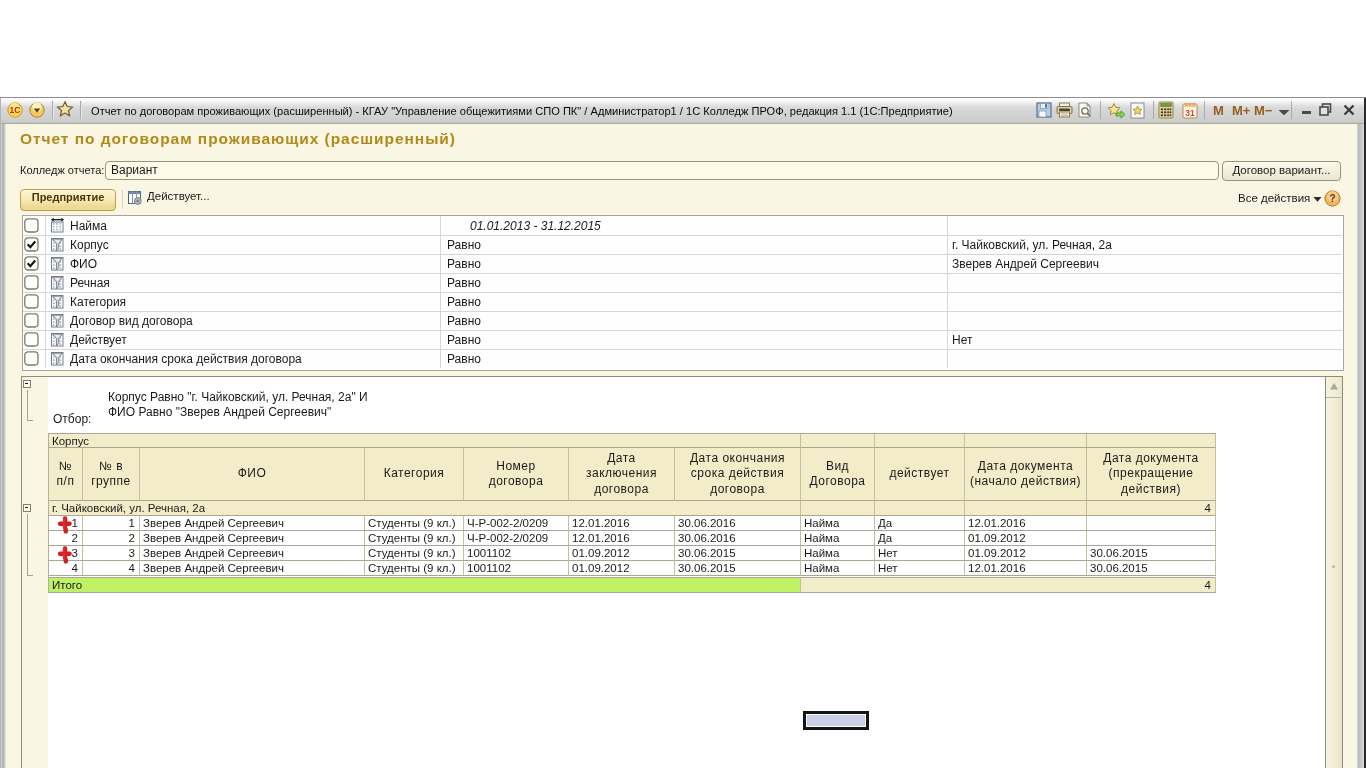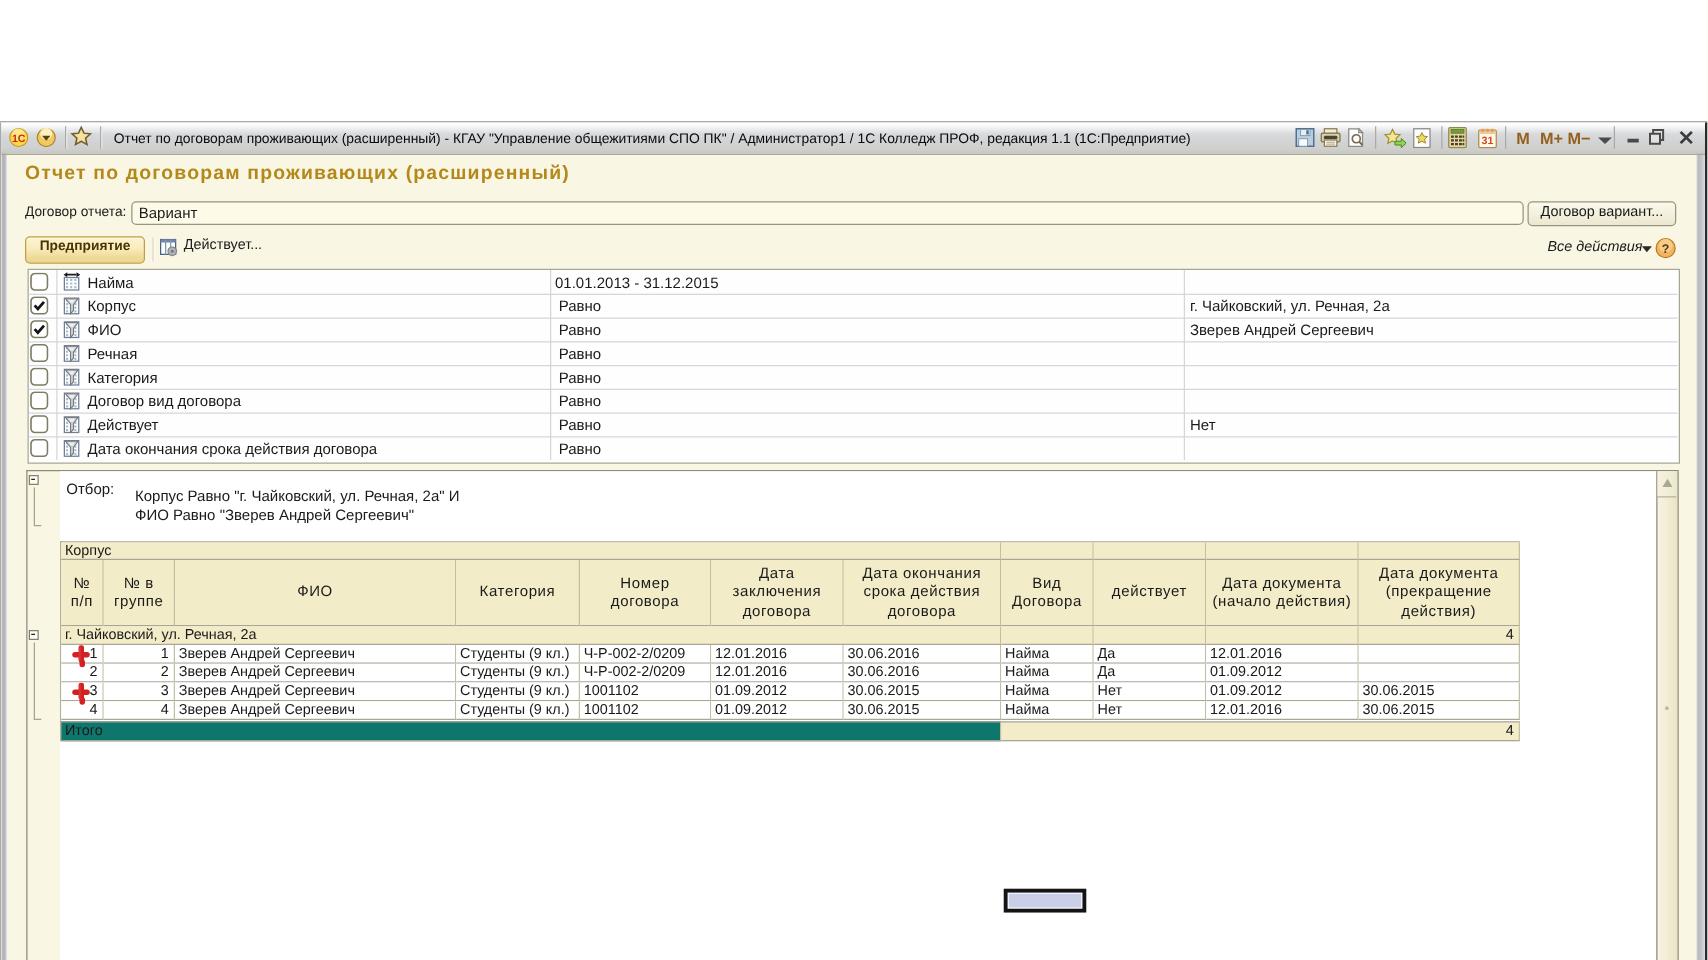--- a/index.html
+++ b/index.html
@@ -112,40 +112,40 @@
   <rect x="3.5" y="1" width="8" height="8" fill="none" stroke="#4a4a4a" stroke-width="1.6"></rect>
   <rect x="1" y="4" width="8" height="8" fill="#dfe1e3" stroke="#4a4a4a" stroke-width="1.6"></rect>
 </svg>
 <svg class="abs" style="left:1342px;top:103px;" width="14" height="14" viewBox="0 0 14 14">
   <path d="M2.5 2.5 L11.5 11.5 M11.5 2.5 L2.5 11.5" stroke="#3a3a3a" stroke-width="2.2"></path>
 </svg>
 
 <div class="abs" style="left:6px;top:124px;width:1351px;height:644px;background:#f9f6e3;"></div>
 
 <div class="abs nw" style="left:20px;top:130px;font-size:15.5px;letter-spacing:0.95px;font-weight:bold;color:#b3891b;">Отчет по договорам проживающих (расширенный)</div>
-<div class="abs nw" style="left:20px;top:164px;font-size:11px;">Договор отчета:</div>
+<div class="abs nw" style="left:20px;top:164px;font-size:11px;">Колледж отчета:</div>
 <div class="abs" style="left:105px;top:161px;width:1107px;height:16px;background:#fdfbe8;border:1px solid #98957e;border-radius:4px;padding:1px 0 0 5px;">Вариант</div>
 <div class="abs" style="left:1222px;top:161px;width:117px;height:16px;background:linear-gradient(180deg,#fbf9ec,#ebe7d0);border:1px solid #98957e;border-radius:4px;text-align:center;padding-top:2px;font-size:11.5px;">Договор вариант...</div>
 
 <div class="abs" style="left:20px;top:189px;width:94px;height:19px;background:linear-gradient(180deg,#fcf4d2 0,#f8ecbc 45%,#f0dc9c 75%,#ecd58f 100%);border:1px solid #c19d42;border-radius:4px;text-align:center;padding-top:1px;font-weight:bold;font-size:11px;color:#4a3400;box-shadow:inset 0 1px 0 #fffbe8;">Предприятие</div>
 <div class="abs" style="left:122px;top:190px;width:1px;height:19px;background:#d8d4be;"></div>
 <div class="abs" style="left:123px;top:190px;width:1px;height:19px;background:#fcfaf0;"></div>
 <svg class="abs" style="left:128px;top:191px;" width="15" height="15" viewBox="0 0 15 15">
   <rect x="0.5" y="0.5" width="12" height="12" fill="#fdfdfd" stroke="#4a6080"></rect>
   <rect x="0.5" y="0.5" width="12" height="2.5" fill="#7088a8"></rect>
   <line x1="4.5" y1="0.5" x2="4.5" y2="12.5" stroke="#8098b4"></line>
   <line x1="8.5" y1="0.5" x2="8.5" y2="12.5" stroke="#8098b4"></line>
   <g fill="#9aa8b8">
       <circle cx="9.8" cy="10" r="3.4"></circle>
     </g>
   <circle cx="9.8" cy="10" r="3.4" fill="#b0b4b8" stroke="#888"></circle>
   <circle cx="9.8" cy="10" r="1.2" fill="#787878"></circle>
 </svg>
 <div class="abs nw" style="left:147px;top:190px;font-size:11.5px;">Действует...</div>
-<div class="abs nw" style="left:1238px;top:192px;font-size:11.5px;font-style:italic;">Все действия</div>
+<div class="abs nw" style="left:1238px;top:192px;font-size:11.5px;">Все действия</div>
 <svg class="abs" style="left:1313px;top:196px;" width="9" height="7" viewBox="0 0 9 7">
     <path d="M0.5 1 h8 L4.5 5.8 Z" fill="#2a2a2a"></path>
   </svg>
 <svg class="abs" style="left:1324px;top:190px;" width="17" height="17" viewBox="0 0 17 17">
   <circle cx="8.5" cy="8.5" r="7.6" fill="#f2b45f" stroke="#b87820" stroke-width="1"></circle>
   <circle cx="8.5" cy="6.5" r="5.5" fill="#f8cf92" opacity="0.85"></circle>
   <text x="8.5" y="12" font-size="10" font-weight="bold" fill="#5a3a10" text-anchor="middle" font-family="Liberation Sans">?</text>
 </svg>
 
 <div class="abs" style="left:22px;top:215px;width:1320px;height:154px;background:#fefefe;border:1px solid #a8a694;"></div>
@@ -237,21 +237,21 @@
   </svg>
 
 <div class="abs nw" style="left:70px;top:219px;">Найма</div>
 <div class="abs nw" style="left:70px;top:238px;">Корпус</div>
 <div class="abs nw" style="left:70px;top:257px;">ФИО</div>
 <div class="abs nw" style="left:70px;top:276px;">Речная</div>
 <div class="abs nw" style="left:70px;top:295px;">Категория</div>
 <div class="abs nw" style="left:70px;top:314px;">Договор вид договора</div>
 <div class="abs nw" style="left:70px;top:333px;">Действует</div>
 <div class="abs nw" style="left:70px;top:352px;">Дата окончания срока действия договора</div>
-<div class="abs nw" style="left:444px;top:219px;">01.01.2013 - 31.12.2015</div>
+<div class="abs nw" style="left:470px;top:219px;font-style:italic;">01.01.2013 - 31.12.2015</div>
 <div class="abs nw" style="left:447px;top:238px;">Равно</div>
 <div class="abs nw" style="left:447px;top:257px;">Равно</div>
 <div class="abs nw" style="left:447px;top:276px;">Равно</div>
 <div class="abs nw" style="left:447px;top:295px;">Равно</div>
 <div class="abs nw" style="left:447px;top:314px;">Равно</div>
 <div class="abs nw" style="left:447px;top:333px;">Равно</div>
 <div class="abs nw" style="left:447px;top:352px;">Равно</div>
 <div class="abs nw" style="left:952px;top:238px;">г. Чайковский, ул. Речная, 2а</div>
 <div class="abs nw" style="left:952px;top:257px;">Зверев Андрей Сергеевич</div>
 <div class="abs nw" style="left:952px;top:333px;">Нет</div>
@@ -268,21 +268,21 @@
 
 <div class="abs" style="left:23px;top:380px;width:6px;height:6px;border:1px solid #83806f;background:#fffef4;"></div>
 <div class="abs" style="left:24.5px;top:383px;width:3px;height:1px;background:#222;"></div>
 <div class="abs" style="left:27px;top:390px;width:1px;height:31px;background:#a6a390;"></div>
 <div class="abs" style="left:28px;top:420px;width:5px;height:1px;background:#a6a390;"></div>
 <div class="abs" style="left:23px;top:504px;width:6px;height:6px;border:1px solid #83806f;background:#fffef4;"></div>
 <div class="abs" style="left:24.5px;top:507px;width:3px;height:1px;background:#222;"></div>
 <div class="abs" style="left:27px;top:514px;width:1px;height:62px;background:#a6a390;"></div>
 <div class="abs" style="left:28px;top:575px;width:5px;height:1px;background:#a6a390;"></div>
 
-<div class="abs nw" style="left:53px;top:384px;">Отбор:</div>
+<div class="abs nw" style="left:53px;top:412px;">Отбор:</div>
 <div class="abs nw" style="left:108px;top:390px;">Корпус Равно "г. Чайковский, ул. Речная, 2а" И</div>
 <div class="abs nw" style="left:108px;top:405px;">ФИО Равно "Зверев Андрей Сергеевич"</div>
 
 <div class="abs" style="left:48px;top:433px;width:1168px;height:1px;background:#a9a698;"></div>
 <div class="abs" style="left:48px;top:433px;width:1px;height:160px;background:#b3b09a;"></div>
 <div class="rc dl" style="left:49px;top:434px;width:752px;height:14px;background:#f2ecc8;">Корпус</div>
 <div class="rc " style="left:801px;top:434px;width:74px;height:14px;background:#f2ecc8;"></div>
 <div class="rc " style="left:875px;top:434px;width:90px;height:14px;background:#f2ecc8;"></div>
 <div class="rc " style="left:965px;top:434px;width:122px;height:14px;background:#f2ecc8;"></div>
 <div class="rc " style="left:1087px;top:434px;width:129px;height:14px;background:#f2ecc8;"></div>
@@ -352,16 +352,16 @@
     <rect x="0.8" y="5.5" width="14" height="4.5" rx="2.2" fill="#d32020"></rect>
     <rect x="6.3" y="1" width="1.2" height="12" fill="#e84040" opacity="0.7"></rect>
   </svg>
 <svg class="abs" style="left:57px;top:546px;" width="16" height="19" viewBox="0 0 16 19">
     <rect x="5.8" y="0.2" width="4.4" height="13.5" rx="1.8" fill="#d32020"></rect>
     <rect x="6.6" y="11.5" width="4.4" height="6.2" rx="2.1" fill="#d32020"></rect>
     <rect x="0.8" y="5.5" width="14" height="4.5" rx="2.2" fill="#d32020"></rect>
     <rect x="6.3" y="1" width="1.2" height="12" fill="#e84040" opacity="0.7"></rect>
   </svg>
 <div class="abs" style="left:49px;top:576px;width:1167px;height:1px;background:#ffffff;"></div>
-<div class="rc dl" style="left:49px;top:577px;width:752px;height:16px;background:#0f766e;border-top:1px solid #a9a698;">Итого</div>
+<div class="rc dl" style="left:49px;top:577px;width:752px;height:16px;background:#bef264;border-top:1px solid #a9a698;">Итого</div>
 <div class="rc dr" style="left:801px;top:577px;width:415px;height:16px;background:#f2ecc8;border-top:1px solid #a9a698;">4</div>
 
 <div class="abs" style="left:803px;top:711px;width:60px;height:13px;border:3px solid #141414;background:#cacfe8;box-shadow:inset 0 0 0 1px #ffffff;"></div>
 
 </body></html>

